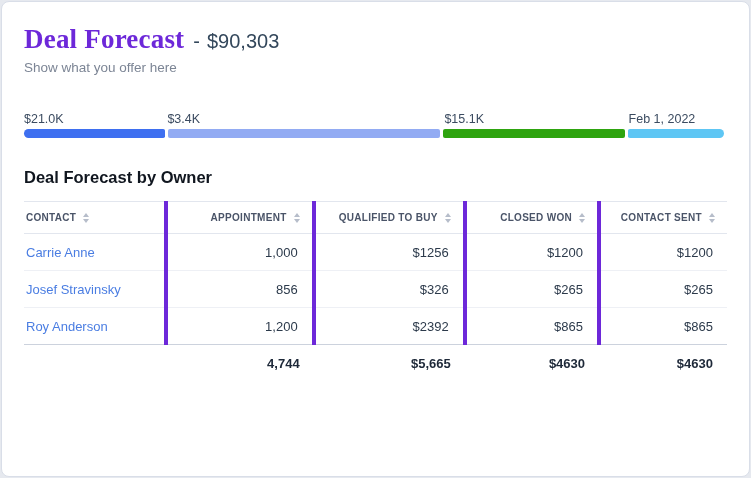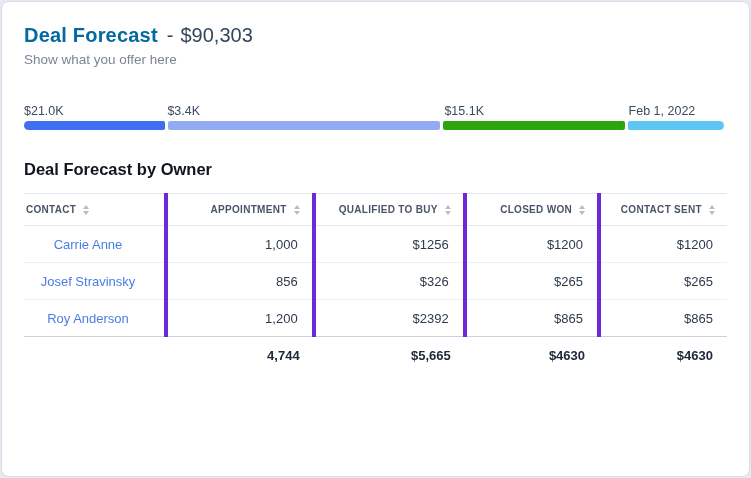--- a/index.html
+++ b/index.html
@@ -14,21 +14,21 @@
     inset: 1px;
     background: #ffffff;
     border: 1px solid #d9dee8;
     border-radius: 8px;
     overflow: hidden;
   }
   .content { padding: 14px 22px 0 22px; }
 
   
   .title-line { margin-top: 8px; white-space: nowrap; }
-  .page-title { font-size: 20px; font-weight: 700; color: #0369a1; letter-spacing: 0.2px; }
+  .page-title { font-size: 27px; font-weight: 700; color: #6d28d9; letter-spacing: 0.2px; font-family: Liberation Serif, serif; }
   .title-sep { font-size: 20px; font-weight: 400; color: #33475b; margin-left: 9px; }
   .title-amount { font-size: 20px; font-weight: 400; color: #33475b; margin-left: 7px; }
   .subtitle { margin-top: 5px; font-size: 13.5px; color: #7c8595; }
 
   
   .progress-wrap { margin-top: 29px; }
   .progress-labels { position: relative; height: 15px; font-size: 12.5px; color: #3b4b60; }
   .progress-labels span { position: absolute; top: 8px; white-space: nowrap; }
   .progress-bar { display: flex; gap: 3px; height: 9px; margin-top: 10px; }
   .seg { border-radius: 2px; }
@@ -53,21 +53,21 @@
   }
   thead th:first-child { text-align: left; padding-left: 2px; }
   th:not(:first-child), tbody td:not(:first-child) { border-left: 4px solid #6d28d9; }
   tbody td {
     height: 37px;
     border-bottom: 1px solid #eef0f5;
     font-size: 13px; color: #2c3a4b;
     text-align: right; padding-right: 14px;
   }
   tbody tr:last-child td { border-bottom: 1px solid #ccd2dd; }
-  tbody td:first-child { text-align: center; padding-left: 2px; }
+  tbody td:first-child { text-align: left; padding-left: 2px; }
   a.contact-link { color: #4a7de2; text-decoration: none; cursor: pointer; }
   tfoot td {
     border: none;
     height: 38px; vertical-align: middle;
     font-size: 13px; font-weight: 700; color: #1d2838;
     text-align: right; padding-right: 14px;
   }
 
   
   .sort { display: inline-flex; flex-direction: column; gap: 2px; margin-left: 7px; vertical-align: middle; }

